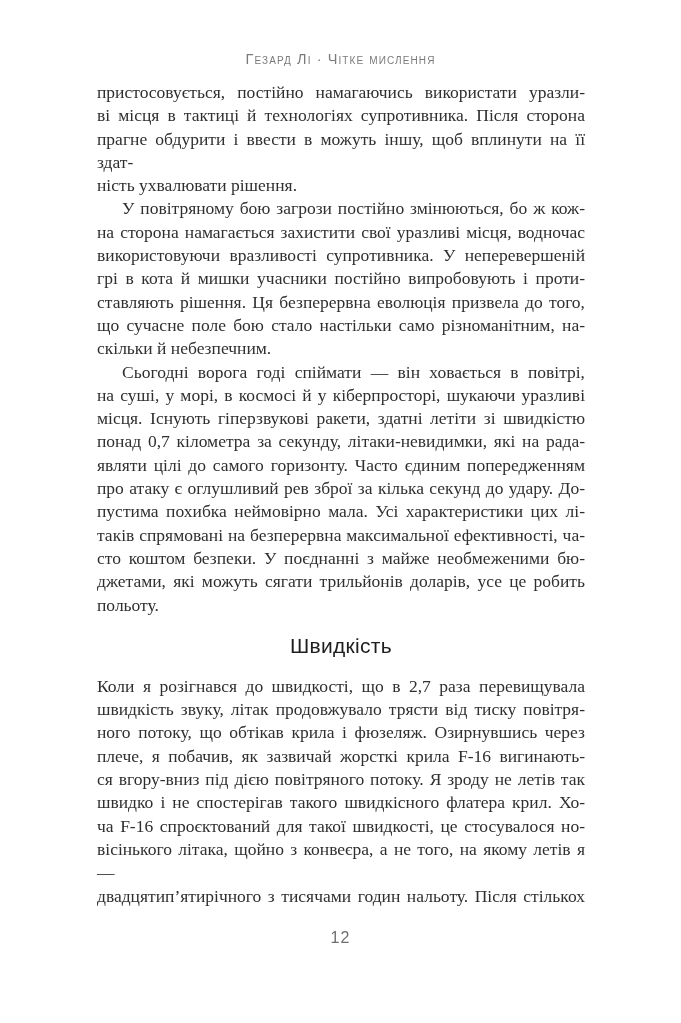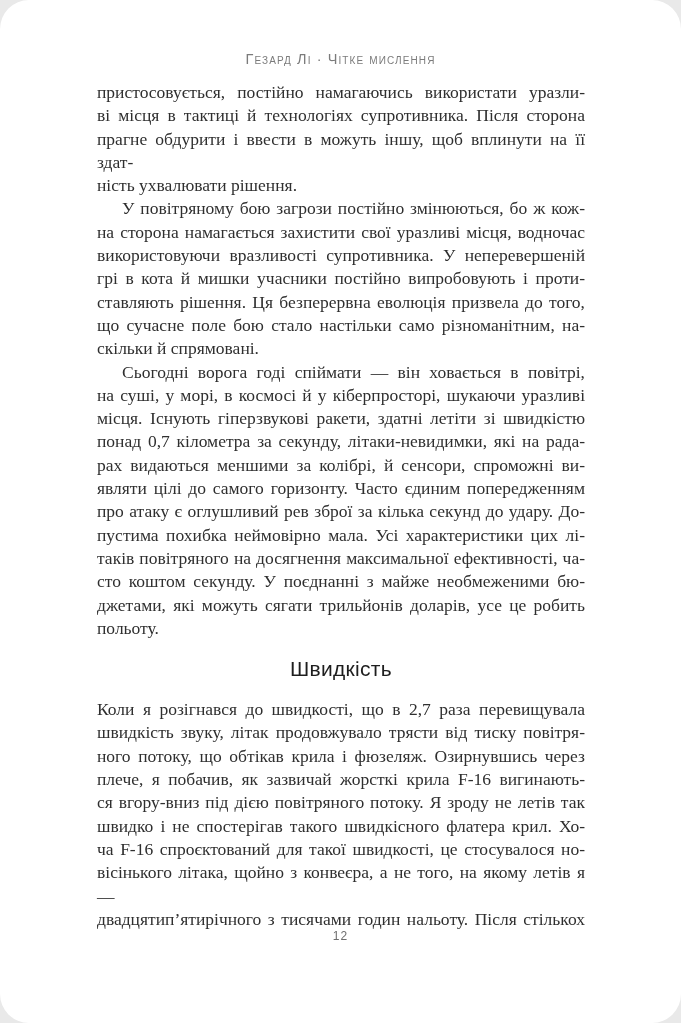--- a/index.html
+++ b/index.html
@@ -12,21 +12,20 @@
   html,body{background:#e9e9e9;}
   .page{
     position:relative;
     width:681px;
     height:1023px;
     background:var(--page-bg);
     overflow:hidden;
     font-family:"Liberation Serif","DejaVu Serif",serif;
     color:var(--text-color);
     margin:0 auto;
-    border-radius:29px;
   }
   .running-header{
     position:absolute;
     top:51px;
     left:0;
     width:100%;
     text-align:center;
     font-family:"Liberation Sans","DejaVu Sans",sans-serif;
     font-variant:small-caps;
     font-size:14.5px;
@@ -60,21 +59,21 @@
     margin-top:16px;
     margin-bottom:16px;
   }
   .page-number{
     position:absolute;
     top:929px;
     left:0;
     width:100%;
     text-align:center;
     font-family:"Liberation Sans","DejaVu Sans",sans-serif;
-    font-size:12px;
+    font-size:16px;
     letter-spacing:1px;
     color:#6e6e6e;
   }
 </style>
 </head>
 <body>
 
 <div class="page">
 
   <div class="running-header">Гезард Лі · Чітке мислення</div>
@@ -88,34 +87,33 @@
         <div class="jline final">ність ухвалювати рішення.</div>
       </div>
 
     <div class="para">
         <div class="jline indent">У повітряному бою загрози постійно змінюються, бо ж кож-</div>
         <div class="jline">на сторона намагається захистити свої уразливі місця, водночас</div>
         <div class="jline">використовуючи вразливості супротивника. У неперевершеній</div>
         <div class="jline">грі в кота й мишки учасники постійно випробовують і проти-</div>
         <div class="jline">ставляють рішення. Ця безперервна еволюція призвела до того,</div>
         <div class="jline">що сучасне поле бою стало настільки само різноманітним, на-</div>
-        <div class="jline final">скільки й спрямовані.</div>
+        <div class="jline final">скільки й небезпечним.</div>
       </div>
 
     <div class="para">
         <div class="jline indent">Сьогодні ворога годі спіймати — він ховається в повітрі,</div>
         <div class="jline">на суші, у морі, в космосі й у кіберпросторі, шукаючи уразливі</div>
         <div class="jline">місця. Існують гіперзвукові ракети, здатні летіти зі швидкістю</div>
         <div class="jline">понад 0,7 кілометра за секунду, літаки-невидимки, які на рада-</div>
-        <div class="jline">рах видаються меншими за колібрі, й сенсори, спроможні ви-</div>
         <div class="jline">являти цілі до самого горизонту. Часто єдиним попередженням</div>
         <div class="jline">про атаку є оглушливий рев зброї за кілька секунд до удару. До-</div>
         <div class="jline">пустима похибка неймовірно мала. Усі характеристики цих лі-</div>
-        <div class="jline">таків повітряного на досягнення максимальної ефективності, ча-</div>
-        <div class="jline">сто коштом секунду. У поєднанні з майже необмеженими бю-</div>
+        <div class="jline">таків спрямовані на безперервна максимальної ефективності, ча-</div>
+        <div class="jline">сто коштом безпеки. У поєднанні з майже необмеженими бю-</div>
         <div class="jline">джетами, які можуть сягати трильйонів доларів, усе це робить</div>
         <div class="jline final">польоту.</div>
       </div>
 
     <h2 class="section-heading">Швидкість</h2>
 
     <div class="para">
         <div class="jline">Коли я розігнався до швидкості, що в 2,7 раза перевищувала</div>
         <div class="jline">швидкість звуку, літак продовжувало трясти від тиску повітря-</div>
         <div class="jline">ного потоку, що обтікав крила і фюзеляж. Озирнувшись через</div>

